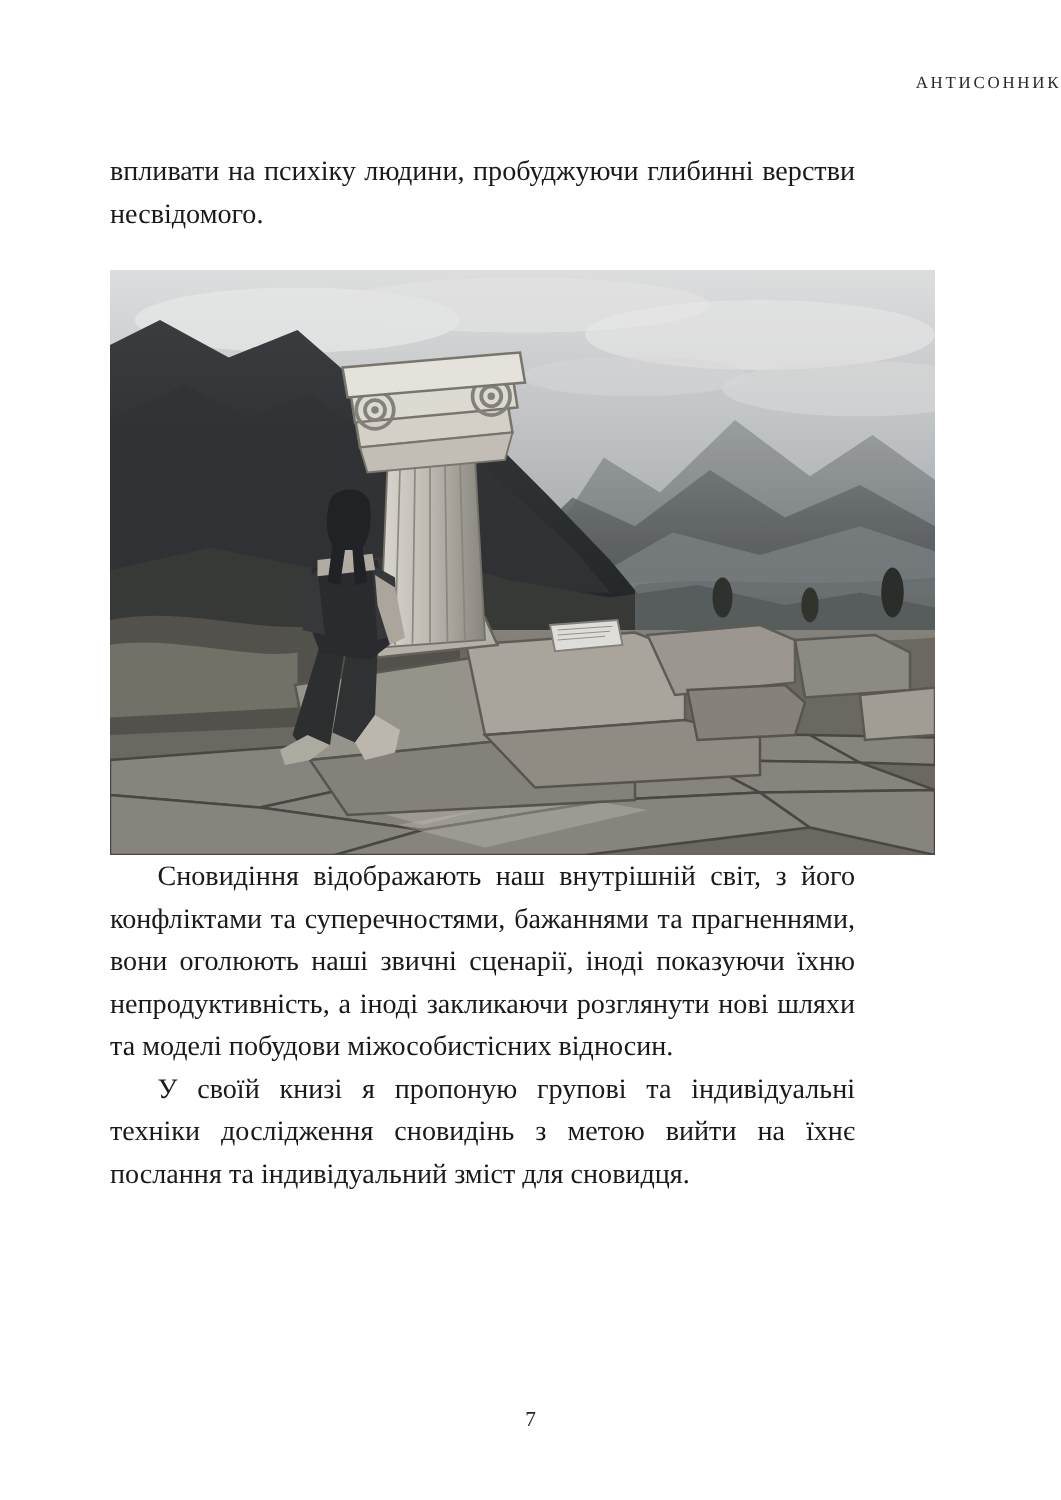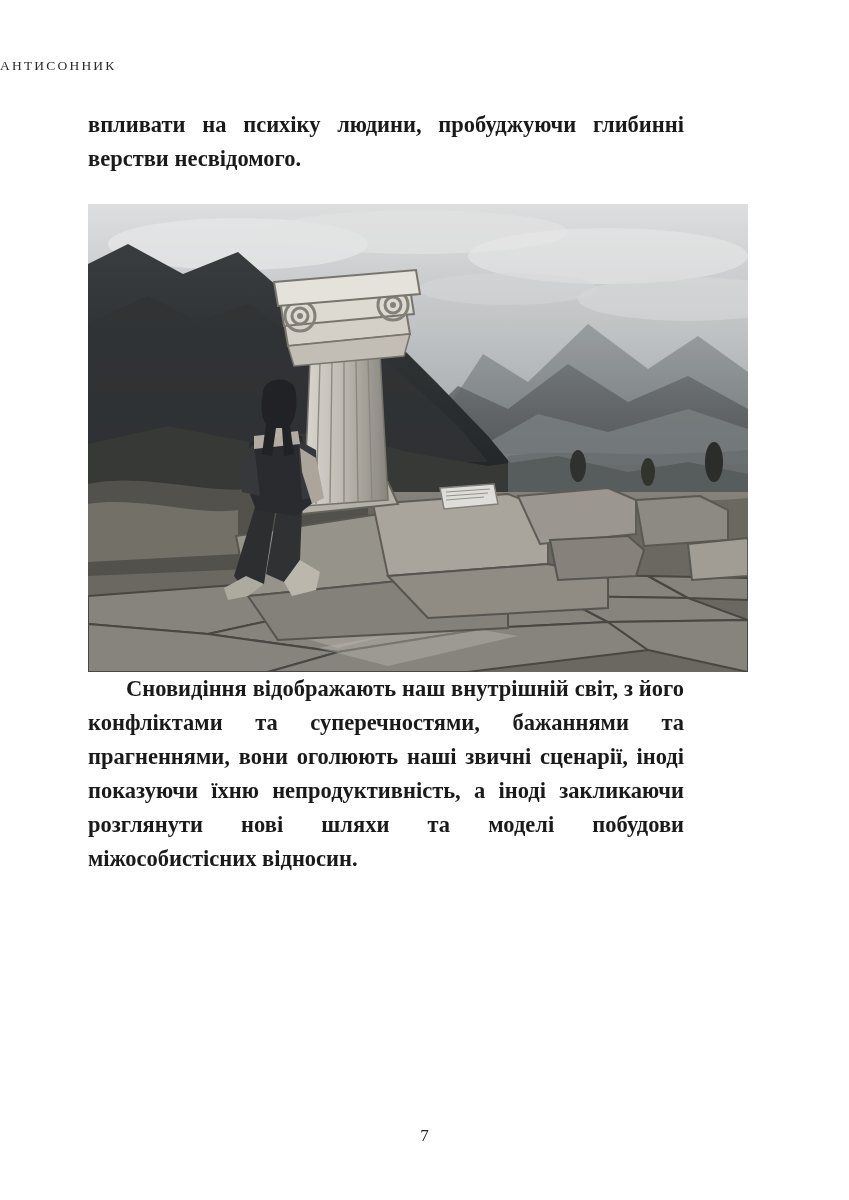--- a/index.html
+++ b/index.html
@@ -19,33 +19,32 @@
     width: 849px;
     height: 1200px;
     box-sizing: border-box;
     padding: 0;
   }
   .running-head {
     position: absolute;
     top: 58px;
     left: 0;
     width: 849px;
-    text-align: left;
+    text-align: right;
     font-family: "Liberation Serif", serif;
     font-size: 13.5px;
     letter-spacing: 2.2px;
     color: #2a2a2a;
     text-transform: uppercase;
   }
   .content {
     position: absolute;
     left: 88px;
-    top: 108px;
+    top: 120px;
     width: 596px;
-    font-weight: bold;
   }
   p.body-par {
     margin: 0;
     font-size: 22.5px;
     line-height: 34px;
     text-align: justify;
     text-justify: inter-word;
     color: #1a1a1a;
     hyphens: manual;
   }
@@ -234,18 +233,19 @@
           <path d="M175 188 C176 172, 208 170, 208 190 C210 206, 206 216, 202 222 L206 250 L196 252 L194 224 L188 224 L184 252 L174 250 L178 220 C172 212, 173 198, 175 188 Z" fill="#232427"></path>
         </g>
 
         <rect x="0" y="0" width="660" height="468" fill="none" stroke="#ffffff" stroke-width="0"></rect>
         <rect x="0" y="0" width="660" height="468" fill="#000" opacity="0.04"></rect>
       </svg>
     </div>
 
     <p class="body-par indent after-figure">Сновидіння відображають наш внутрішній світ, з його конфліктами та суперечностями, бажаннями та прагненнями, вони оголюють наші звичні сценарії, іноді показуючи їхню непродуктивність, а іноді закликаючи розглянути нові шляхи та моделі побудови міжособистісних відносин.</p>
 
+    <p class="body-par indent">У своїй книзі я пропоную групові та індивідуальні техніки дослідження сновидінь з метою вийти на їхнє послання та індивідуальний зміст для сновидця.</p>
 
   </div>
 
   <div class="page-number">7</div>
 
 </div>
 
 </body></html>

